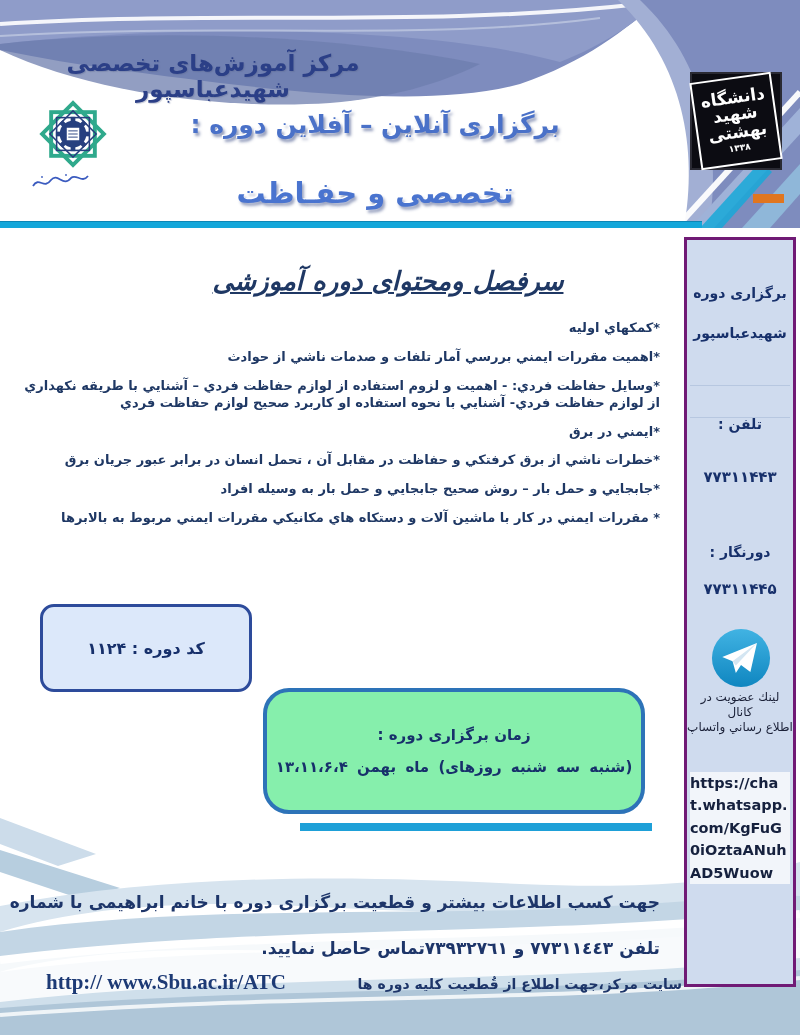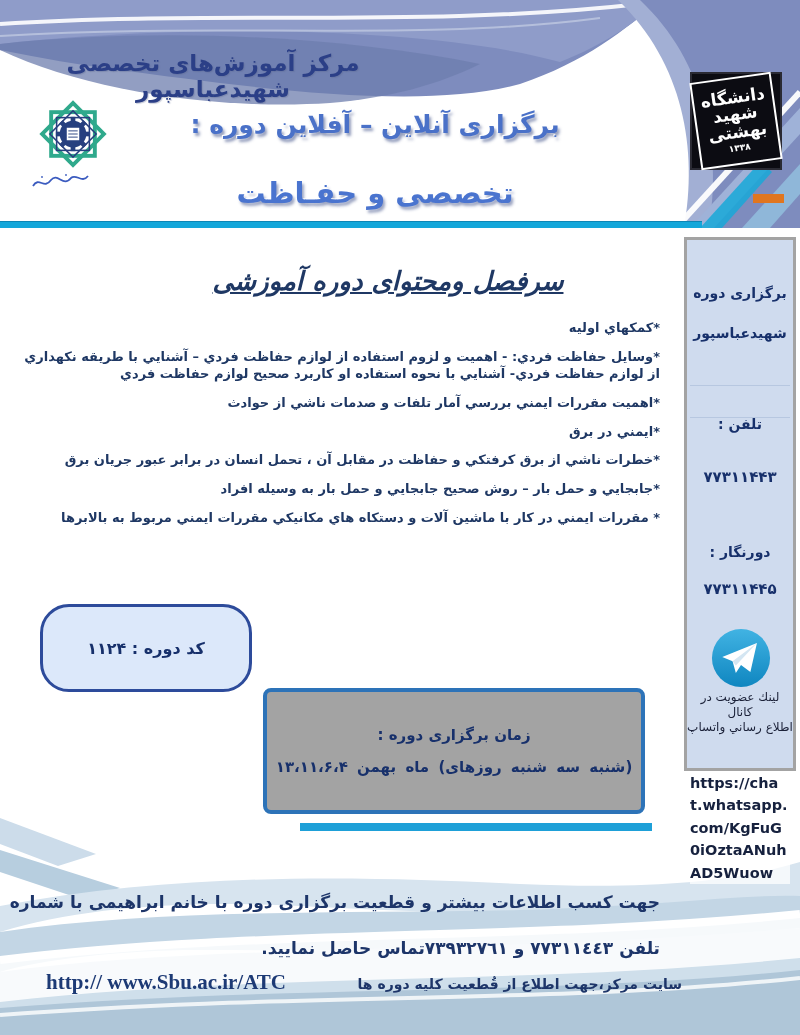--- a/index.html
+++ b/index.html
@@ -29,29 +29,29 @@
   .orange-dash{left:753px;top:194px;width:31px;height:9px;background:#e0761f;z-index:3;}
   
   .headline{left:0;top:266px;width:680px;text-align:center;font-size:26px;font-weight:bold;
             font-style:italic;color:#1f3864;text-decoration:underline;z-index:3;margin-left:48px;}
   .syllabus{left:15px;top:320px;width:645px;z-index:3;text-align:right;color:#1f3864;
             font-size:13px;font-weight:bold;line-height:1.3;}
   .syllabus .item{margin-bottom:12px;}
   .bubble{box-sizing:border-box;background:#dce8fa;display:flex;flex-direction:column;
           align-items:center;justify-content:center;z-index:3;color:#17306b;font-weight:bold;}
   .bubble-code{left:40px;top:604px;width:212px;height:88px;border:3px solid #2d4b9b;
-               border-radius:29px;font-size:16px;}
+               border-radius:14px;font-size:16px;}
   .bubble-time{left:263px;top:688px;width:382px;height:126px;border:4px solid #2d73b8;
-               border-radius:8px;background:#a3a3a3;font-size:15px;gap:14px;}
+               border-radius:26px;background:#86efac;font-size:15px;gap:14px;}
   .time-line2{direction:ltr;text-align:center;white-space:nowrap;}
   .time-line2 span{unicode-bidi:isolate;direction:ltr;margin:0 2px;}
   .cyan-bar{left:300px;top:823px;width:352px;height:8px;background:#1ea0d8;z-index:3;}
   
-  .sidebar{left:684px;top:237px;width:112px;height:534px;background:#cfdbee;
-           border:3px solid #a3a3a3;box-sizing:border-box;z-index:5;}
+  .sidebar{left:684px;top:237px;width:112px;height:750px;background:#cfdbee;
+           border:3px solid #701a75;box-sizing:border-box;z-index:5;}
   .sb{position:absolute;left:0;width:106px;text-align:center;color:#17306b;font-weight:bold;}
   .sb-line{position:absolute;left:3px;width:100px;height:1px;background:#b7c7e0;}
   .sb-l1{top:45px;font-size:14px;}
   .sb-l2{top:85px;font-size:14px;}
   .sb-phl{top:176px;font-size:14px;}
   .sb-ph{top:228px;font-size:15px;letter-spacing:1px;}
   .sb-fxl{top:304px;font-size:14px;}
   .sb-fx{top:340px;font-size:15px;letter-spacing:1px;}
   .tg{position:absolute;left:24px;top:388px;width:60px;height:60px;cursor:pointer;}
   .sb-ch{top:450px;font-size:12px;font-weight:normal;color:#1b2138;line-height:1.25;}
@@ -130,22 +130,22 @@
     </div>
   </div>
 
   <div class="abs cyan-line"></div>
   <div class="abs orange-dash"></div>
 
   <div class="abs headline fa">سرفصل ومحتوای دوره آموزشی</div>
 
   <div class="abs syllabus fa">
     <div class="item">*كمكهاي اوليه</div>
+    <div class="item">*اهميت مقررات ايمني بررسي آمار تلفات و صدمات ناشي از حوادث</div>
     <div class="item">*وسايل حفاظت فردي: - اهميت و لزوم استفاده از لوازم حفاظت فردي – آشنايي با طريقه نكهداري از لوازم حفاظت فردي- آشنايي با نحوه استفاده او كاربرد صحيح لوازم حفاظت فردي</div>
-    <div class="item">*اهميت مقررات ايمني بررسي آمار تلفات و صدمات ناشي از حوادث</div>
     <div class="item">*ايمني در برق</div>
     <div class="item">*خطرات ناشي از برق كرفتكي و حفاظت در مقابل آن ، تحمل انسان در برابر عبور جريان برق</div>
     <div class="item">*جابجايي و حمل بار – روش صحيح جابجايي و حمل بار به وسيله افراد</div>
     <div class="item">* مقررات ايمني در كار با ماشين آلات و دستكاه هاي مكانيكي مقررات ايمني مربوط به بالابرها</div>
   </div>
 
   <div class="abs bubble bubble-code fa">
     <span>کد دوره : ۱۱۲۴</span>
   </div>
 

